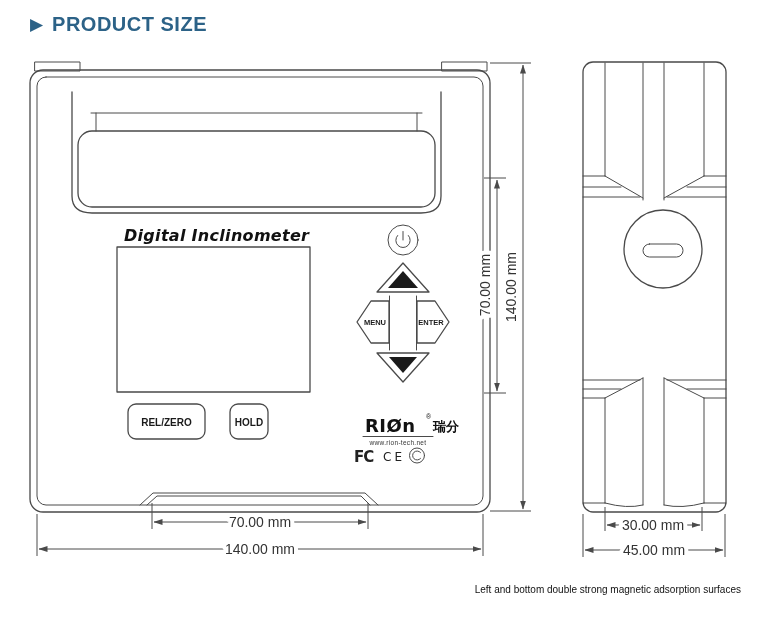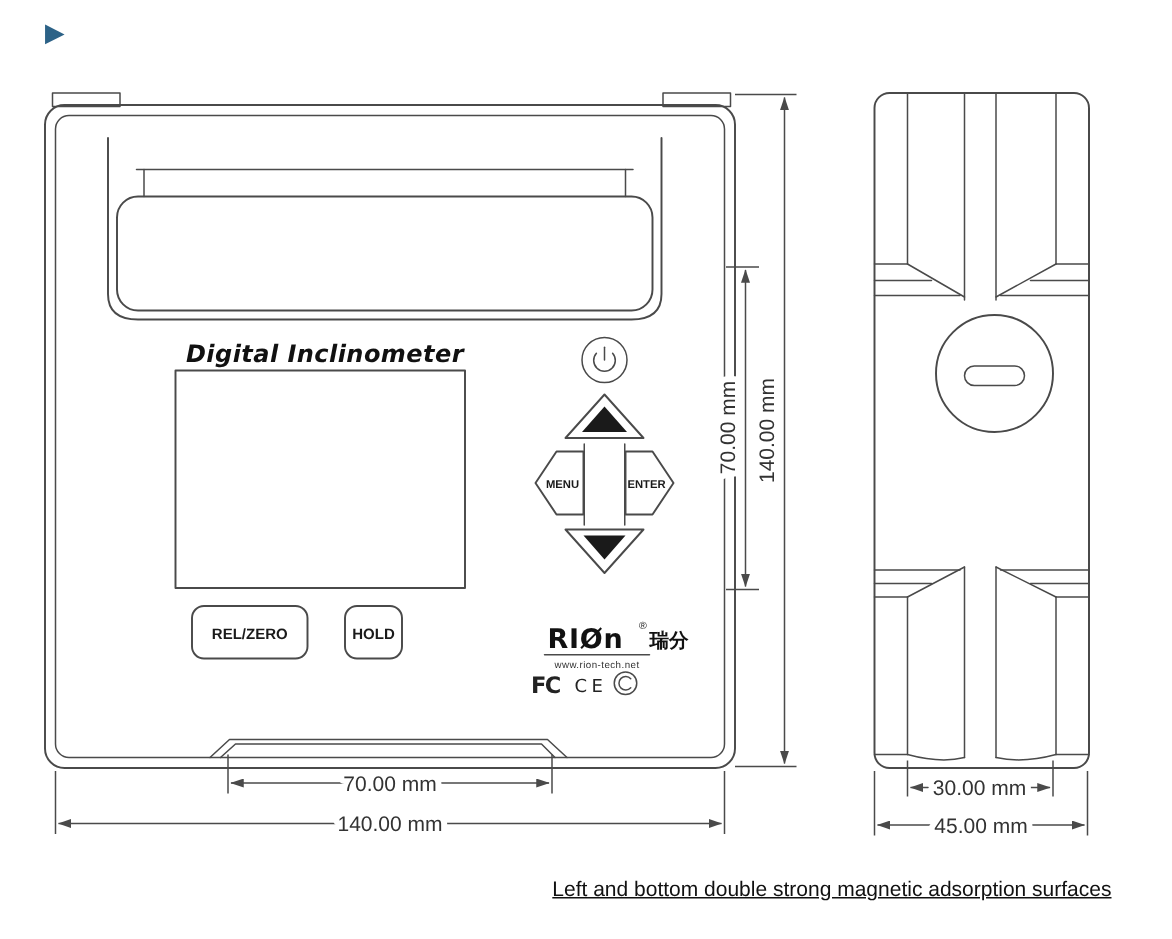--- a/index.html
+++ b/index.html
@@ -18,29 +18,30 @@
   .devlabel{font:italic bold 16px "DejaVu Sans",sans-serif;fill:#111;letter-spacing:.3px;}
   .navtxt{font:bold 7.5px "Liberation Sans",sans-serif;fill:#1a1a1a;text-anchor:middle;}
   .keytxt{font:bold 10px "Liberation Sans",sans-serif;fill:#1a1a1a;text-anchor:middle;}
   .brand{font:bold 18px "DejaVu Sans",sans-serif;fill:#111;letter-spacing:.5px;}
   .brandcn{font:bold 13px "DejaVu Sans",sans-serif;fill:#111;}
   .reg{font:7px "Liberation Sans",sans-serif;fill:#111;}
   .url{font:6.5px "Liberation Sans",sans-serif;fill:#333;text-anchor:middle;letter-spacing:.3px;}
   .fcc{font:bold 15px "DejaVu Sans",sans-serif;fill:#222;letter-spacing:-1px;}
   .ce{font:12px "DejaVu Sans",sans-serif;fill:#222;letter-spacing:3px;}
   .foot1{position:absolute;right:40px;top:557px;font-size:15.5px;color:#111;white-space:nowrap;}
-  .foot2{position:absolute;right:40px;top:584px;font-size:14px;color:#111;white-space:nowrap;text-decoration:underline;}
+  .foot2{position:absolute;right:40px;top:584px;font-size:10px;color:#111;white-space:nowrap;}
 </style>
 </head>
 <body>
 
 <div id="page">
 
   <div class="hdr">
     <span class="arrow">▶</span>
+    <span class="ttl">PRODUCT SIZE</span>
   </div>
 
   <svg width="781" height="626" viewBox="0 0 781 626">
     <defs>
       <marker id="ae" markerWidth="9" markerHeight="6" refX="8.5" refY="3" orient="auto" markerUnits="userSpaceOnUse">
         <path d="M0,0 L9,3 L0,6 Z" fill="#4a4a4a"></path>
       </marker>
       <marker id="as" markerWidth="9" markerHeight="6" refX="0.5" refY="3" orient="auto" markerUnits="userSpaceOnUse">
         <path d="M9,0 L0,3 L9,6 Z" fill="#4a4a4a"></path>
       </marker>

